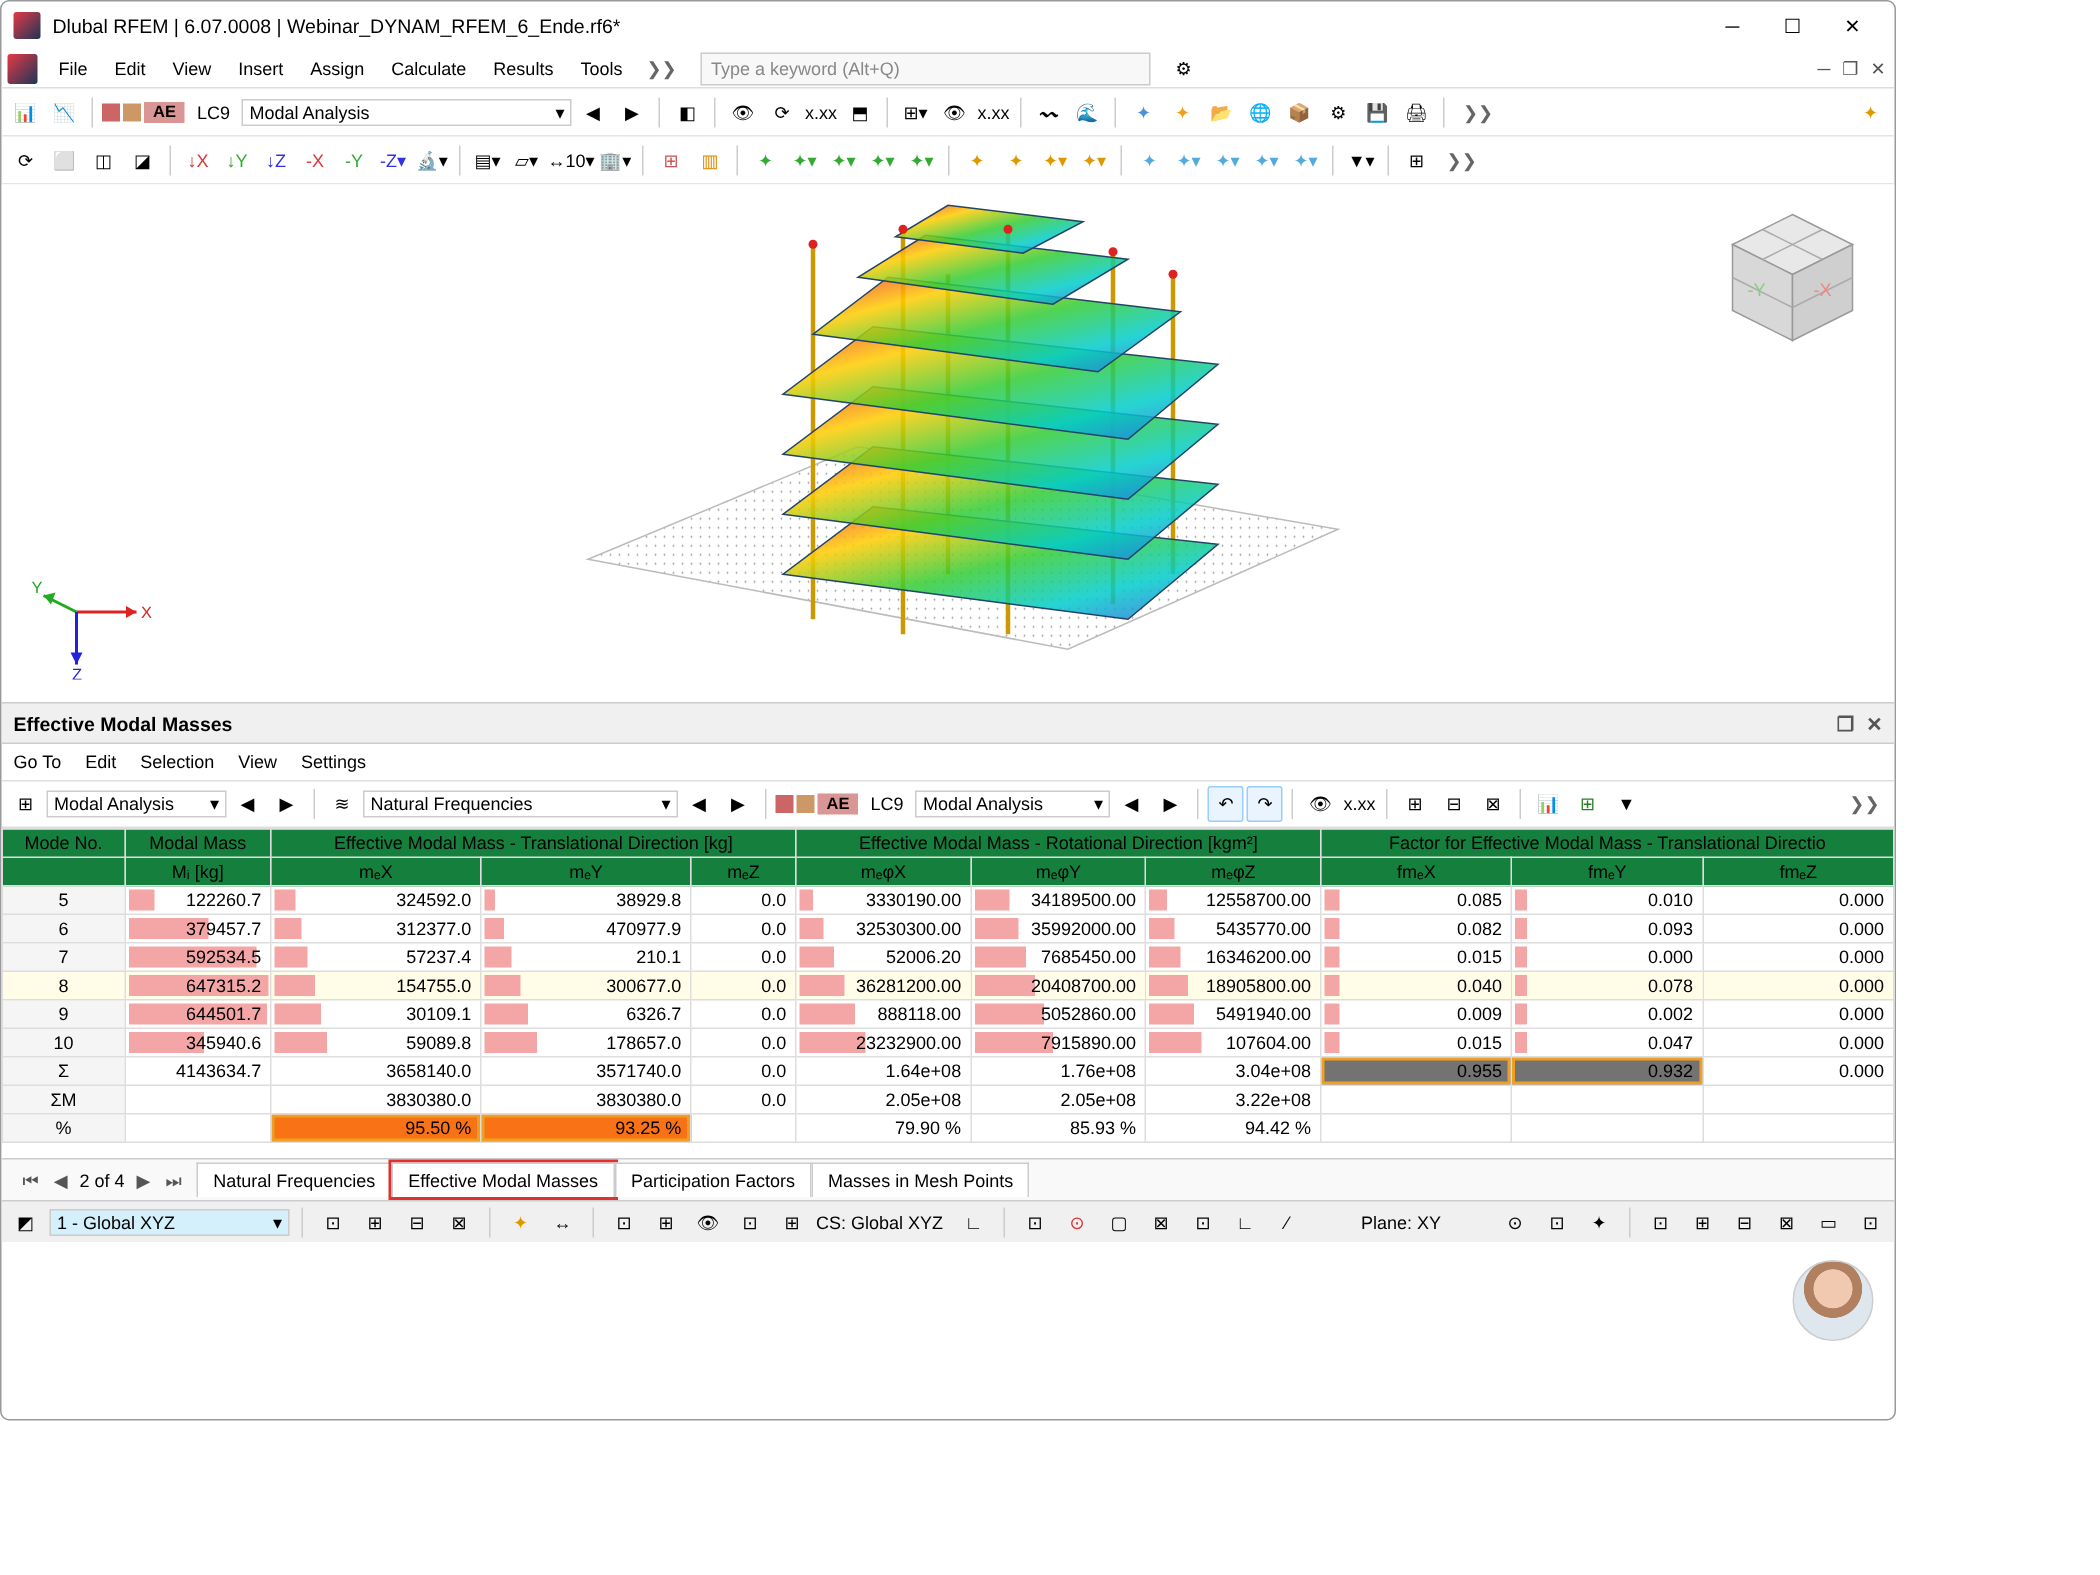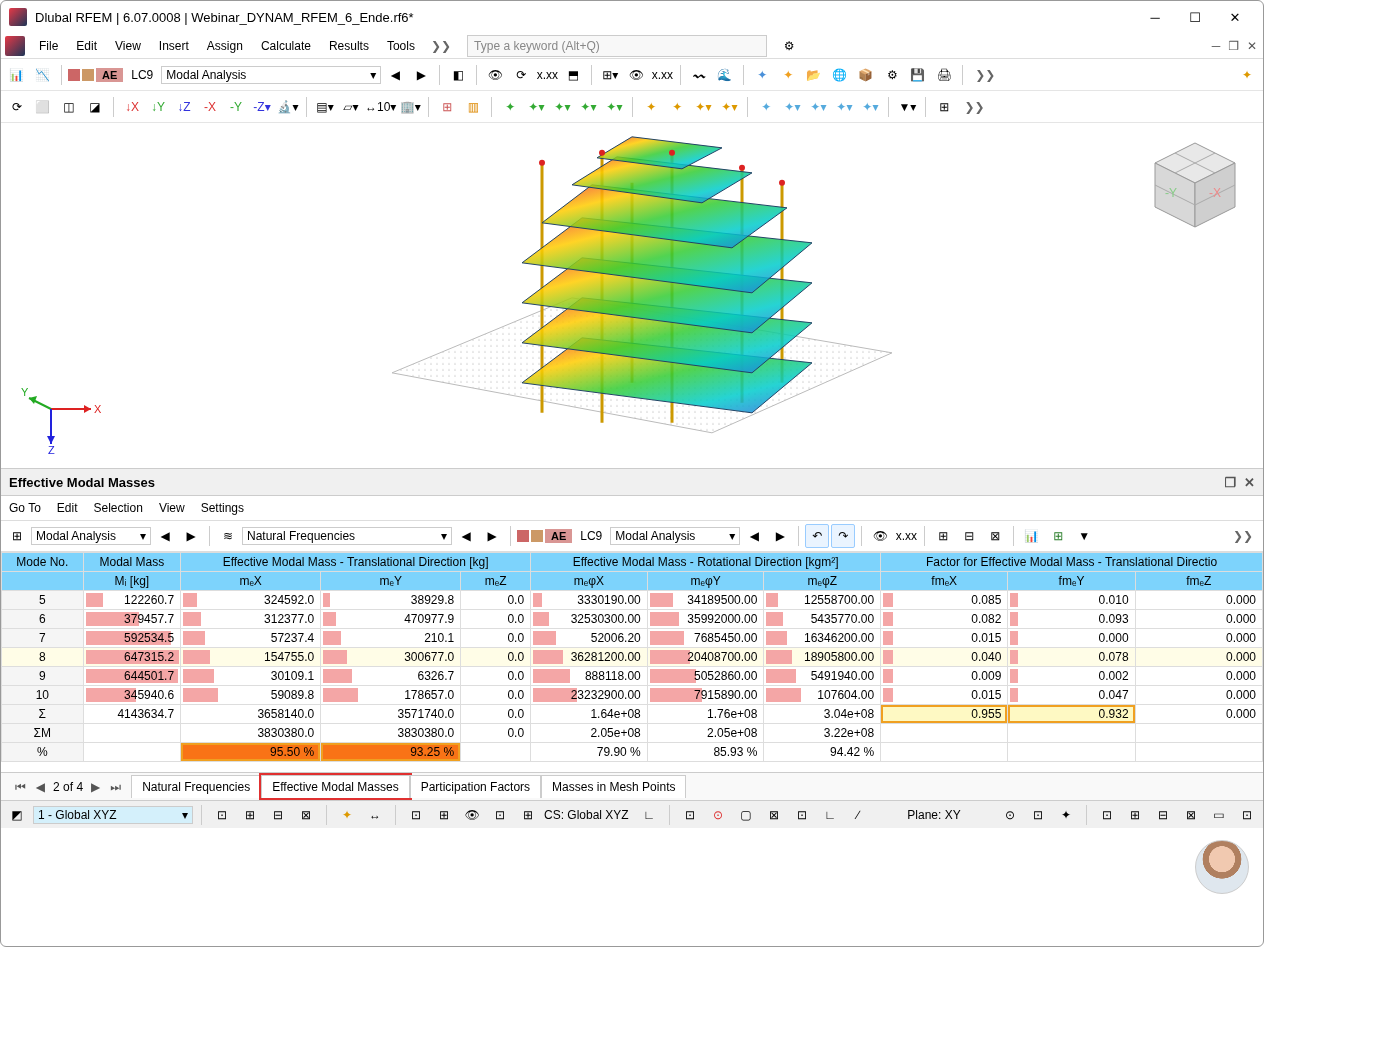--- a/index.html
+++ b/index.html
@@ -25,28 +25,28 @@
 .nav-cube { position: absolute; right: 18px; top: 12px; width: 100px; height: 100px; }
 .model { position: absolute; left: 50%; top: 50%; transform: translate(-50%,-52%); }
 .panel-header { height: 28px; background: #f0f0f0; border-top: 1px solid #ccc; border-bottom: 1px solid #ccc; display: flex; align-items: center; padding: 0 8px; font-weight: bold; font-size: 13px; }
 .panel-header .ctrls { margin-left: auto; display: flex; gap: 8px; color: #555; cursor: pointer; }
 .panel-menu { height: 24px; display: flex; align-items: center; padding: 0 8px; gap: 16px; }
 .panel-menu span { cursor: pointer; }
 .panel-tb { height: 32px; display: flex; align-items: center; padding: 0 4px; gap: 2px; border-bottom: 1px solid #ddd; border-top: 1px solid #ddd; }
 .table-wrap { overflow: auto; height: 220px; background: #fff; }
 table { border-collapse: collapse; font-size: 12px; width: 100%; }
 th, td { border: 1px solid #ddd; padding: 2px 6px; text-align: right; height: 19px; white-space: nowrap; }
-th { background: #7dd3fc; font-weight: normal; text-align: center; }
+th { background: #15803d; font-weight: normal; text-align: center; }
 td.rownum { text-align: center; background: #f5f5f5; }
 .cell-bar { position: relative; }
 .cell-bar .bar { position: absolute; left: 2px; top: 2px; bottom: 2px; background: #f4a6a6; }
 .cell-bar .v { position: relative; }
 .hl-orange { box-shadow: inset 0 0 0 2px #f0a020; background: #f97316; }
 .row-highlight td { background: #fffde7; }
-.sum-hl { background: #fef9c3; box-shadow: inset 0 0 0 2px #f0a020; }
+.sum-hl { background: #737373; box-shadow: inset 0 0 0 2px #f0a020; }
 .tabs-row { height: 28px; display: flex; align-items: center; border-top: 1px solid #ccc; padding: 0 4px; gap: 0; background: #f9f9f9; }
 .tab { padding: 4px 10px; border: 1px solid #ccc; border-bottom: none; background: #fff; cursor: pointer; font-size: 12px; }
 .tab.active { background: #fff; }
 .tab.hl { box-shadow: 0 0 0 2px #e03030; }
 .nav-page { display: flex; align-items: center; gap: 6px; padding: 0 8px; }
 .nav-page .pg { font-size: 12px; }
 .nav-btn { cursor: pointer; color: #555; padding: 0 2px; }
 .statusbar { height: 28px; display: flex; align-items: center; padding: 0 4px; gap: 4px; border-top: 1px solid #ccc; background: #f0f0f0; }
 .status-mid { flex: 1; }
 .avatar { position: absolute; right: 14px; bottom: 52px; width: 54px; height: 54px; border-radius: 50%; background: radial-gradient(circle at 50% 35%, #f1c9b0 30%, #b08060 31%, #b08060 45%, #dfe7ee 46%); border: 1px solid #ccc; }

